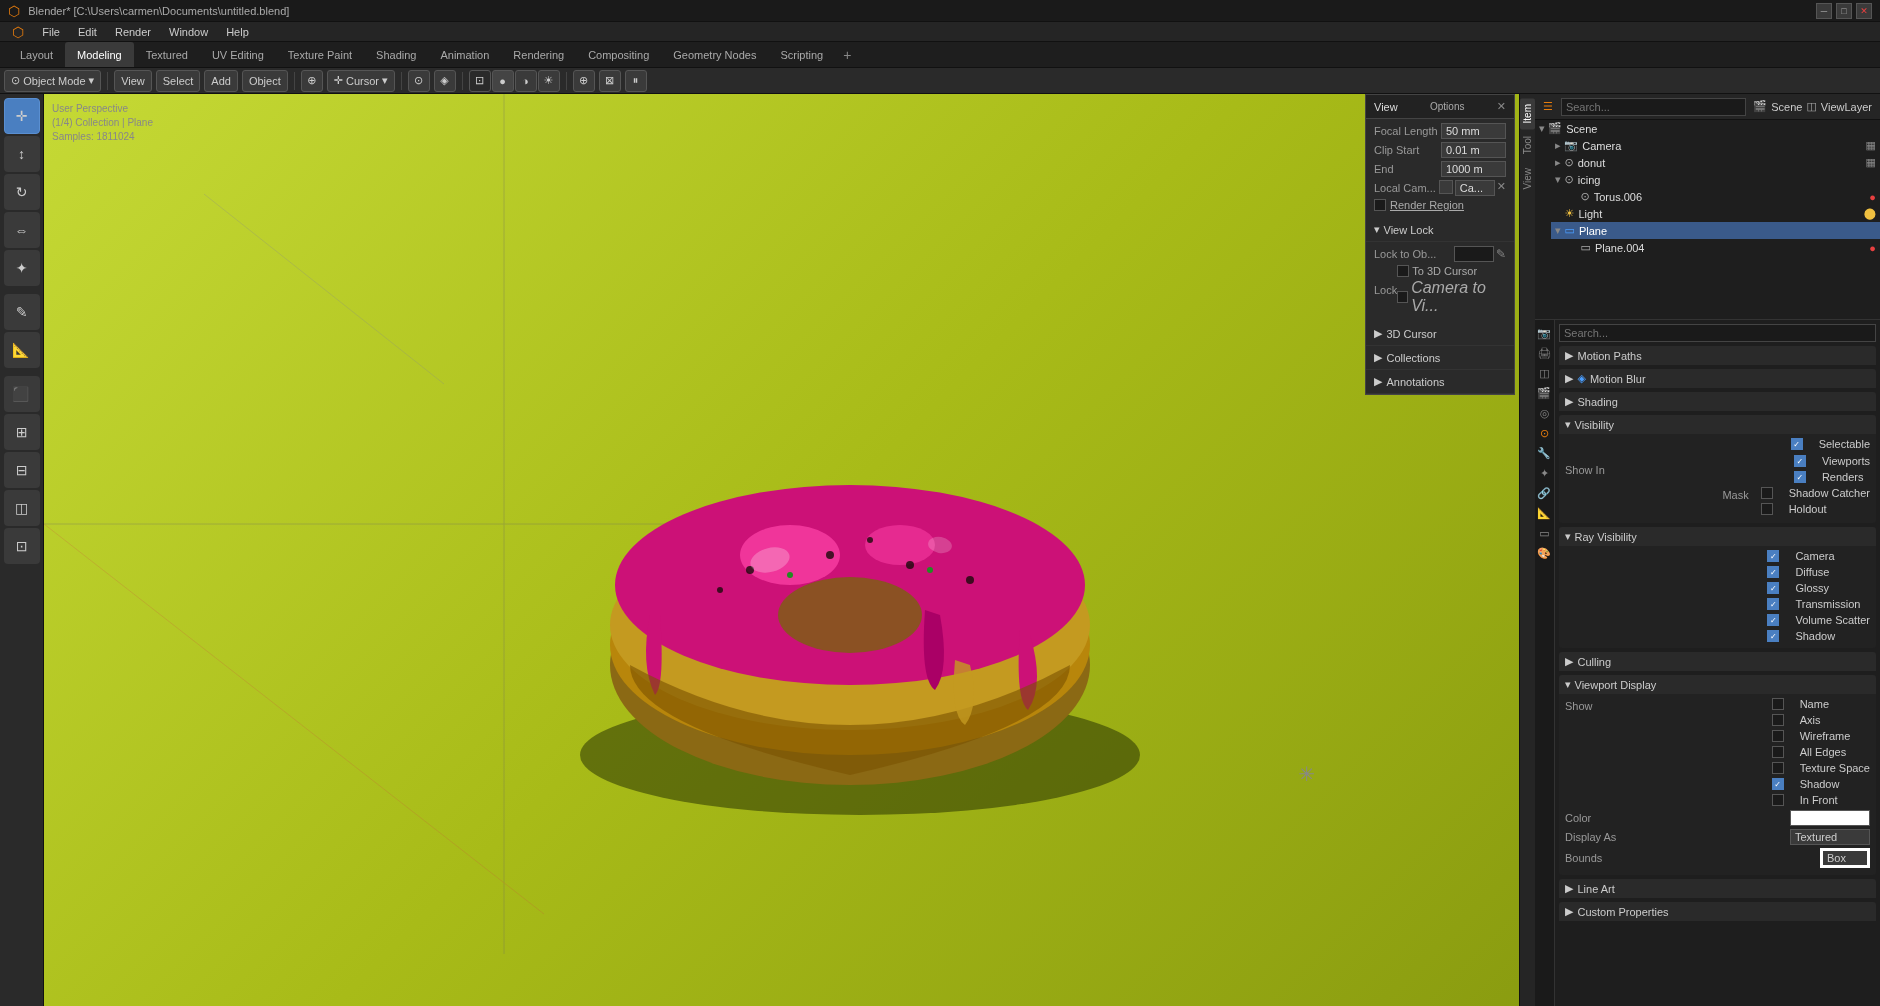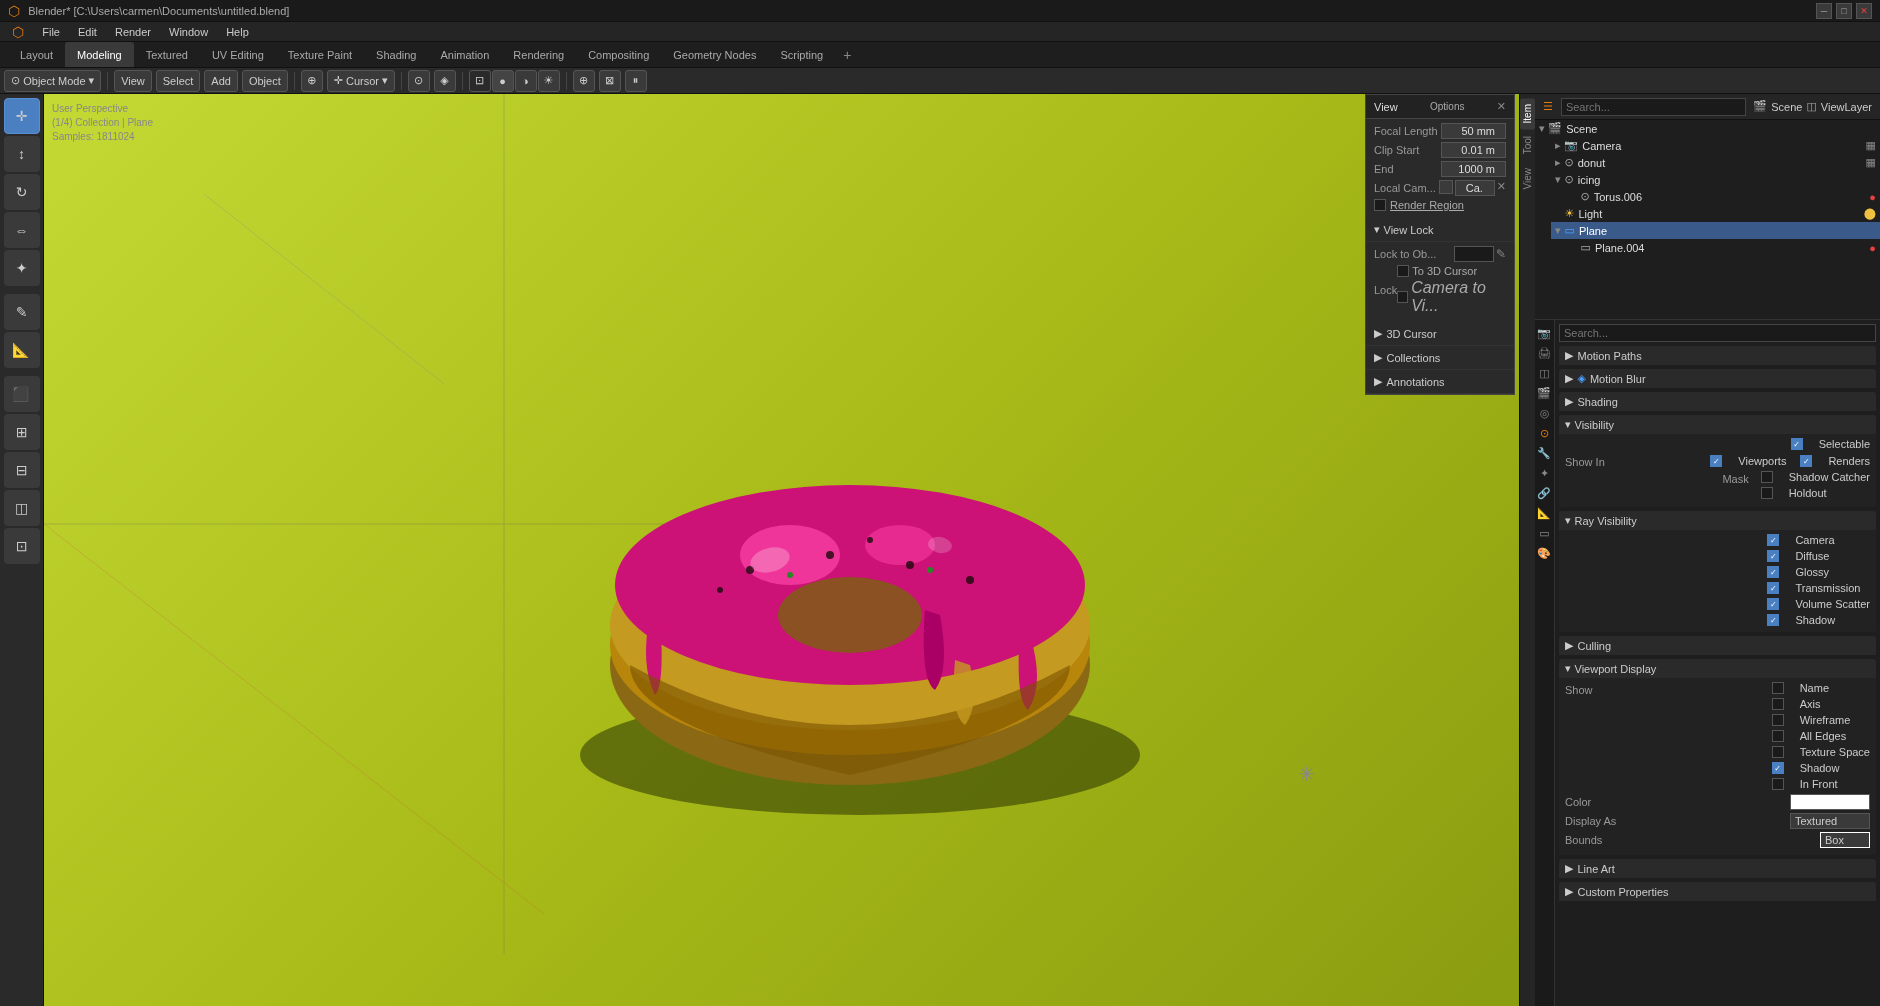--- a/index.html
+++ b/index.html
@@ -373,23 +373,22 @@
       justify-content: space-between;
       align-items: center;
       margin-bottom: 3px;
     }
     .npf-label { color: #999; }
     .npf-val {
       background: #3a3a3a;
       border: 1px solid #555;
       color: #ddd;
       font-size: 11px;
-      padding: 1px 10px;
+      padding: 1px 4px;
       width: 65px;
-      text-align: right;
     }
 
     
     #full-right {
       display: flex;
       flex-direction: column;
       width: 345px;
       height: 100%;
     }
 
@@ -821,21 +820,21 @@
             <div style="display:flex;justify-content:flex-end;margin-bottom:3px;">
               <div class="prop-checkbox-row">
                 <div class="chk checked"></div>
                 <span>Selectable</span>
               </div>
             </div>
 
             <div>
               <div style="display:flex;align-items:center;justify-content:space-between;margin-bottom:2px;">
                 <span style="color:#999;">Show In</span>
-                <div style="display:flex;flex-direction:row;gap:2px;text-align:center;">
+                <div style="display:flex;flex-direction:column;gap:2px;text-align:center;">
                   <div class="prop-checkbox-row prop-indent">
                     <div class="chk checked"></div>
                     <span>Viewports</span>
                   </div>
                   <div class="prop-checkbox-row prop-indent">
                     <div class="chk checked"></div>
                     <span>Renders</span>
                   </div>
                 </div>
               </div>
@@ -949,21 +948,21 @@
 
             <div class="prop-row">
               <span class="prop-label">Display As</span>
               <div style="display:flex;align-items:center;background:#3a3a3a;border:1px solid #555;padding:1px 4px;width:80px;cursor:pointer;font-size:11px;">
                 <span>Textured</span>
               </div>
             </div>
 
             <div class="prop-row">
               <span class="prop-label">Bounds</span>
-              <div style="display:flex;align-items:center;background:#3a3a3a;border:1px solid #ffffff;padding:1px 4px;width:50px;cursor:pointer;font-size:11px;">
+              <div style="display:flex;align-items:center;background:#3a3a3a;border:3px solid #ffffff;padding:1px 4px;width:50px;cursor:pointer;font-size:11px;">
                 <span>Box</span>
               </div>
             </div>
           </div>
         </div>
 
         <div class="prop-section">
           <div class="prop-section-title">
             <span>▶</span>
             <span>Line Art</span>

